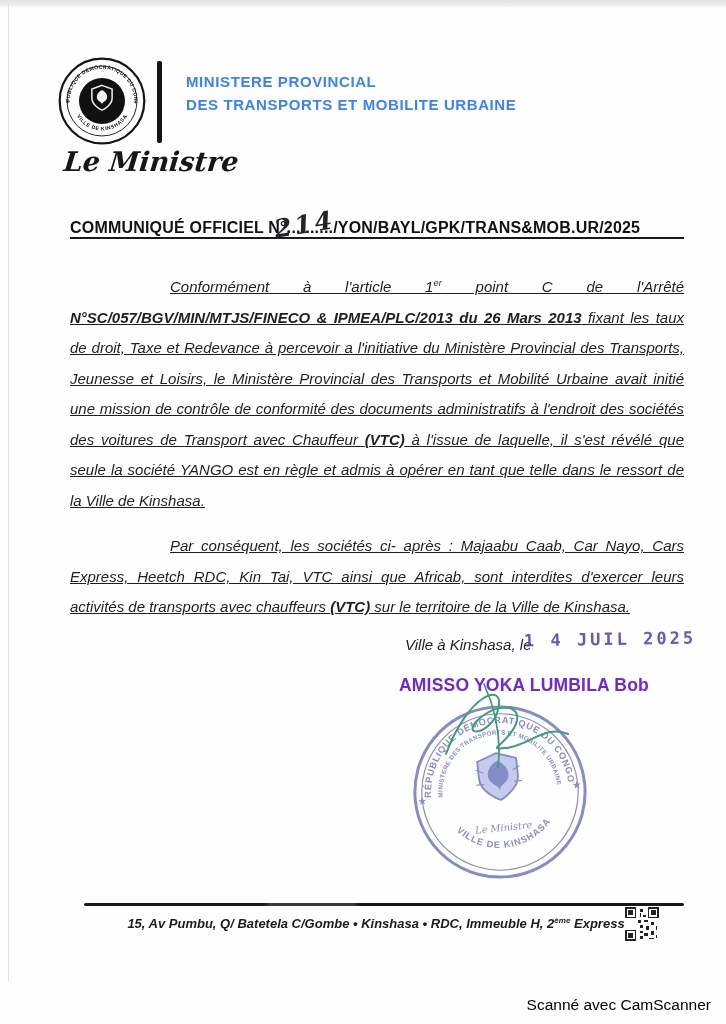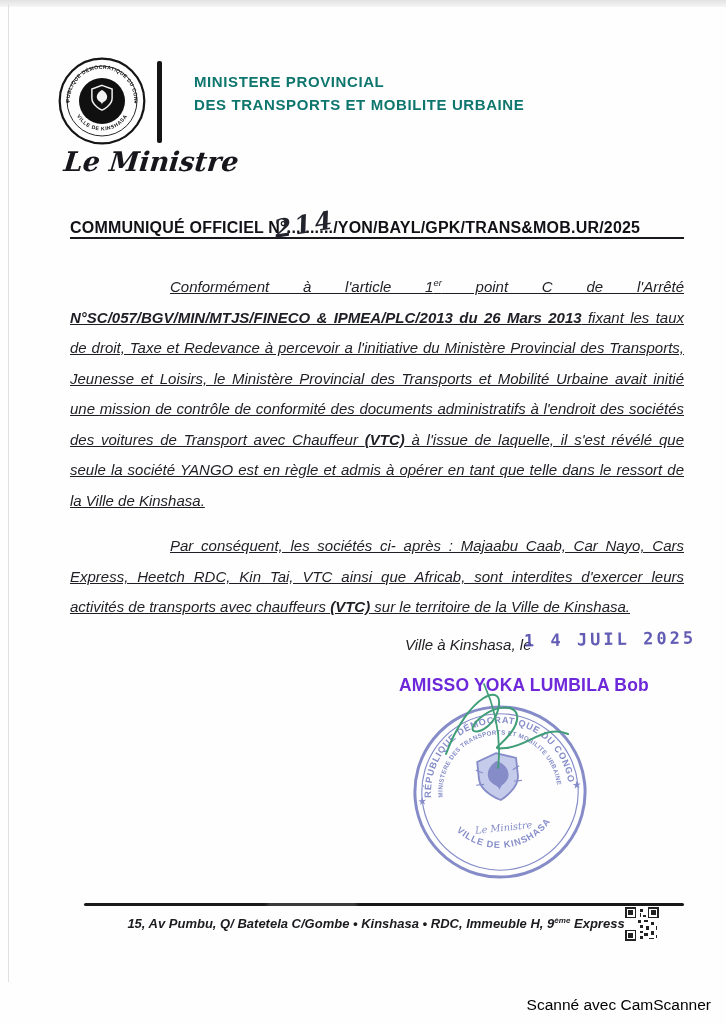--- a/index.html
+++ b/index.html
@@ -7,22 +7,22 @@
     position:relative;width:726px;height:1024px;overflow:hidden;
     background:#fefefe;font-family:"Liberation Sans",sans-serif;color:#1f1f23;
   }
   .scan-edge-top{position:absolute;left:0;top:0;width:726px;height:7px;
     background:linear-gradient(#e2e2e2,#f6f6f6);}
   .scan-edge-left{position:absolute;left:8px;top:4px;width:1px;height:978px;background:#e0e0e0;}
 
   
   .seal-logo{position:absolute;left:56px;top:55px;width:92px;height:92px;}
   .vbar{position:absolute;left:157px;top:61px;width:5px;height:82px;background:#141414;border-radius:2px;}
-  .ministry{position:absolute;left:194px;top:70px;font-weight:bold;font-size:15px;
-    letter-spacing:.6px;color:#0f766e;line-height:23px;}
+  .ministry{position:absolute;left:186px;top:70px;font-weight:bold;font-size:15px;
+    letter-spacing:.6px;color:#3b82f6;line-height:23px;}
   .minister-script{position:absolute;left:64px;top:146px;font-family:"DejaVu Serif",serif;
     font-style:italic;font-weight:bold;font-size:27px;color:#16161c;transform:skewX(-6deg);}
 
   
   .title-line{position:absolute;left:70px;top:219px;width:614px;
     font-weight:bold;font-size:16px;letter-spacing:.2px;color:#111116;
     border-bottom:2.5px solid #18181d;white-space:nowrap;}
   .hand-number{position:absolute;left:204px;top:-9px;font-family:"DejaVu Serif",serif;
     font-style:italic;font-size:25px;font-weight:bold;color:#23232e;
     transform:rotate(-9deg);letter-spacing:3px;}
@@ -125,21 +125,21 @@
     <text x="143" y="84" font-size="9" fill="#6b74bd">★</text>
   </svg>
 
   <svg class="sig-green" viewBox="0 0 160 110">
     <path d="M18,78 C 40,18 78,4 70,34 C 63,60 30,62 52,42 C 74,24 98,30 86,52 C 76,70 58,74 78,72 C 100,70 118,48 140,58" fill="none" stroke="#3f9e78" stroke-width="2" stroke-linecap="round"></path>
     <path d="M56,8 C 66,30 74,58 70,92" fill="none" stroke="#3f9e78" stroke-width="1.8" stroke-linecap="round"></path>
   </svg>
 
   <div class="footer-rule"></div>
   <div class="footer-text">
-    <div><span>15, Av Pumbu, Q/ Batetela C/Gombe • Kinshasa • RDC, Immeuble H, 9</span><sup>ème</sup><span> Express</span></div>
+    <div><span>15, Av Pumbu, Q/ Batetela C/Gombe • Kinshasa • RDC, Immeuble H, 2</span><sup>ème</sup><span> Express</span></div>
   </div>
 
   <svg class="qr" viewBox="0 0 21 21" shape-rendering="crispEdges">
     <rect width="21" height="21" fill="#fff"></rect>
     <path fill="#222" d="M0,0h7v7h-7z M14,0h7v7h-7z M0,14h7v7h-7z"></path>
     <path fill="#fff" d="M1,1h5v5h-5z M15,1h5v5h-5z M1,15h5v5h-5z"></path>
     <path fill="#222" d="M2,2h3v3h-3z M16,2h3v3h-3z M2,16h3v3h-3z
       M9,1h2v2h-2z M9,4h1v2h-1z M11,5h2v1h-2z M8,8h2v2h-2z M12,8h2v1h-2z M16,9h2v2h-2z
       M9,11h2v2h-2z M13,12h2v2h-2z M19,12h1v2h-1z M9,15h2v1h-2z M12,16h2v2h-2z
       M16,15h2v2h-2z M9,18h2v2h-2z M15,19h3v1h-3z M19,17h1v2h-1z"></path>

